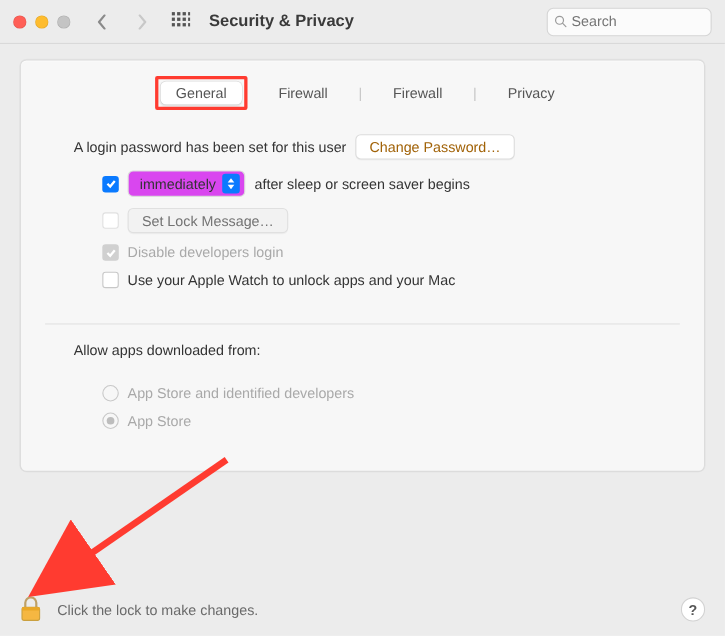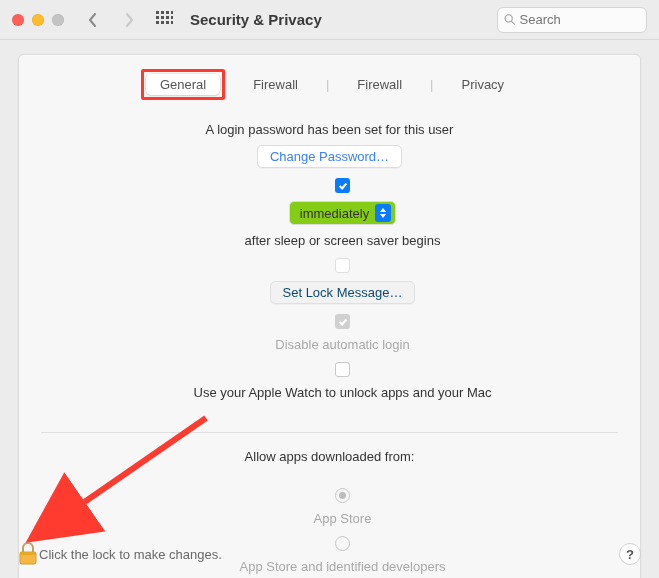--- a/index.html
+++ b/index.html
@@ -83,35 +83,35 @@
     .highlight-box {
       border: 3px solid #ff3b30;
       border-radius:2px;
       padding: 2px 2px;
       display:inline-flex;
       align-items:center;
       justify-content:center;
     }
 
     .section { padding: 22px 48px 14px 48px; }
-    .row { display:flex; align-items:center; gap:8px; margin-bottom:10px;flex-direction:column; }
+    .row { display:flex; align-items:center; gap:8px; margin-bottom:10px; }
     .row.indent { padding-left: 26px; }
     .btn {
       background:#ffffff;
       border:1px solid #dcdcdc;
       border-radius:5px;
       padding: 3px 12px;
       font-size:13px;
-      color:#3b82f6;
+      color:#a16207;
       box-shadow: 0 1px 0 rgba(0,0,0,.03);
     }
-    .btn.disabled { color:#0c4a6e; background:#f2f2f2; border-color:#e0e0e0; }
+    .btn.disabled { color:#737373; background:#f2f2f2; border-color:#e0e0e0; }
     .select {
       display:inline-flex; align-items:center;
-      background:#84cc16;
+      background:#d946ef;
       border:1px solid #dcdcdc;
       border-radius:5px;
       padding: 2px 4px 2px 10px;
       font-size:13px;
       gap:6px;
     }
     .select .stepper {
       width:16px; height:18px;
       background:#0a7aff;
       border-radius:3px;
@@ -148,21 +148,21 @@
       content:""; width:7px; height:7px; border-radius:50%; background:#bdbdbd;
     }
 
     .footer {
       position:absolute;
       left:0; right:0; bottom:0;
       height: 48px;
       padding: 0 18px;
       display:flex; align-items:center;
     }
-    .lock-wrap { display:flex; align-items:center; gap:1px; }
+    .lock-wrap { display:flex; align-items:center; gap:14px; }
     .lock-icon { width:20px; height:24px; }
     .footer .spacer { flex:1; }
     .help-btn {
       width:22px; height:22px; border-radius:50%;
       background:#fff; border:1px solid #d2d2d2;
       display:flex; align-items:center; justify-content:center;
       font-weight:700; color:#555; font-size:13px;
     }
     
     .arrow-overlay {
@@ -263,42 +263,42 @@
       <span class="checkbox unchecked" style="border-color:#e0e0e0"></span>
       <button class="btn disabled">Set Lock Message…</button>
     </div>
 
     <div class="row indent">
       <span class="checkbox disabled-checked">
         <svg viewBox="0 0 12 12">
             <path d="M2 6 L5 9 L10 3"></path>
           </svg>
       </span>
-      <span class="muted">Disable automatic login</span>
+      <span class="muted">Disable developers login</span>
     </div>
 
     <div class="row indent">
       <span class="checkbox unchecked"></span>
       <span>Use your Apple Watch to unlock apps and your Mac</span>
     </div>
   </div>
 
   <div class="divider"></div>
 
   <div class="section" style="padding-top:16px">
     <div class="row" style="margin-bottom:24px">
       <span>Allow apps downloaded from:</span>
     </div>
     <div class="row indent">
+      <span class="radio"></span>
+      <span class="muted">App Store and identified developers</span>
+    </div>
+    <div class="row indent">
       <span class="radio selected"></span>
       <span class="muted">App Store</span>
-    </div>
-    <div class="row indent">
-      <span class="radio"></span>
-      <span class="muted">App Store and identified developers</span>
     </div>
   </div>
 
 </div>
 
 <div class="footer">
   <div class="lock-wrap">
     <svg class="lock-icon" viewBox="0 0 20 24">
       <path d="M5 10 V6 a5 5 0 0 1 10 0 V10" fill="none" stroke="#bfa065" stroke-width="2"></path>
       <rect x="2" y="10" width="16" height="12" rx="2" fill="#f5b742" stroke="#caa03f" stroke-width="1"></rect>

